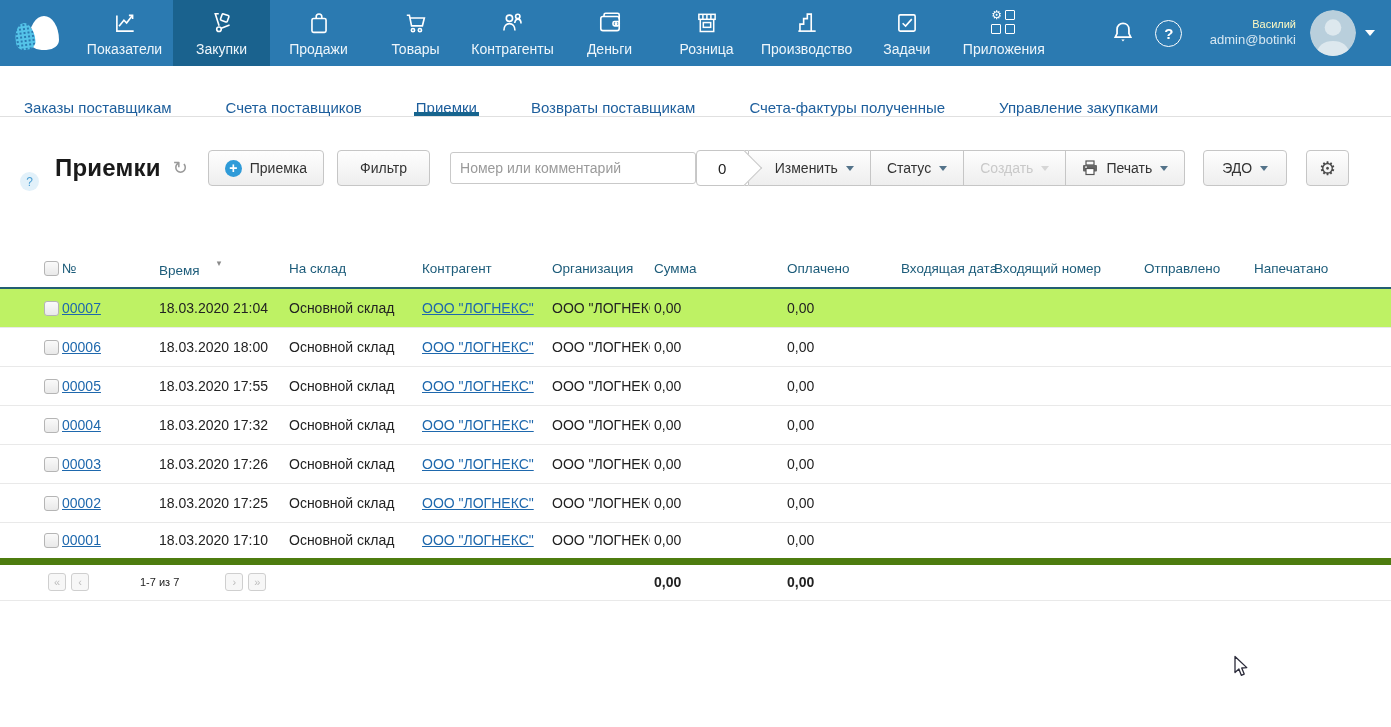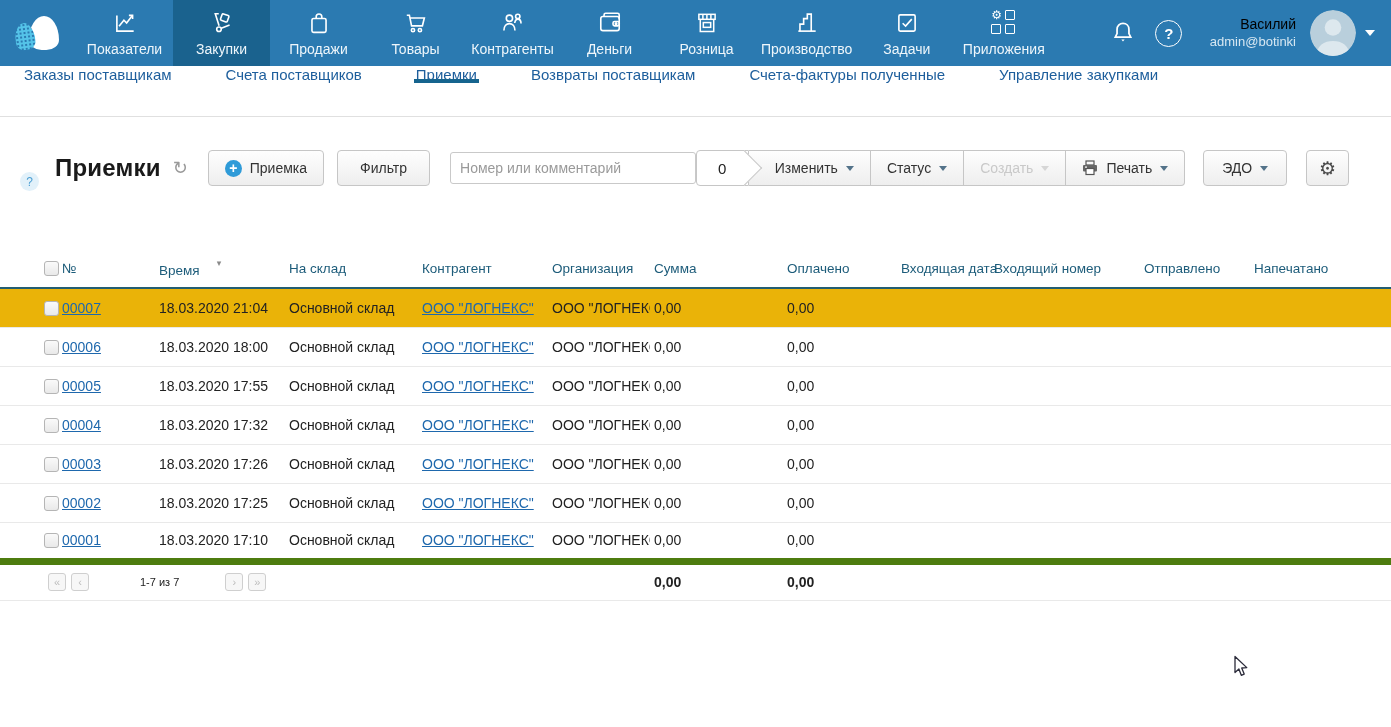--- a/index.html
+++ b/index.html
@@ -44,32 +44,32 @@
   .apps-grid .gear-cell { font-size: 12px; line-height: 10px; color:#fff; }
 
   .topnav-right { margin-left: auto; display: flex; align-items: center; padding-right: 16px; }
   .icon-btn { width: 46px; display: flex; align-items: center; justify-content: center; cursor: pointer; }
   .help-circle {
     width: 27px; height: 27px; border: 1.8px solid #fff; border-radius: 50%;
     display: flex; align-items: center; justify-content: center;
     font-size: 15px; font-weight: bold; color: #fff; cursor: pointer;
   }
   .user-block { text-align: right; margin: 0 14px 0 18px; cursor: pointer; line-height: 1.25; }
-  .user-name { font-size: 14px; color: #000000; }
+  .user-name { font-size: 11px; color: #fef9c3; }
   .user-email { font-size: 13px; color: #d6e7f2; }
   .avatar { width: 46px; height: 46px; border-radius: 50%; overflow: hidden; cursor: pointer; flex: none; }
   .caret-down-white {
     width: 0; height: 0; border-left: 5px solid transparent; border-right: 5px solid transparent;
     border-top: 6px solid #ffffff; margin-left: 9px; cursor: pointer;
   }
 
   
   .subnav {
     height: 51px; border-bottom: 1px solid #e0e0e0; background: #fff;
-    display: flex; align-items: flex-start; padding-left: 24px;
+    display: flex; align-items: flex-end; padding-left: 24px;
   }
   .subnav-item {
     display: flex; align-items: center; margin-right: 54px;
     font-size: 15px; color: #1d5e9c; cursor: pointer; position: relative; white-space: nowrap;
   }
   .subnav-item.active::after {
     content: ""; position: absolute; left: -2px; right: -2px; bottom: 0; height: 4px;
     background: #16648e;
   }
 
@@ -138,21 +138,21 @@
     font-size: 13.5px; padding: 6px 4px 9px; border-bottom: 2px solid #235e72;
     overflow: visible; cursor: pointer;
   }
   .doc-table th.num-col, .doc-table td.num-col { padding-left: 0; }
   .doc-table .r { text-align: left; }
   .doc-table td {
     height: 39px; padding: 0 4px; border-bottom: 1px solid #e9e9e9;
     color: #222; white-space: nowrap; overflow: hidden;
   }
   .doc-table td.check-col, .doc-table th.check-col { padding-left: 44px; }
-  tr.highlighted td { background: #eab308; }
+  tr.highlighted td { background: #bef264; }
   tbody tr:last-child td { border-bottom: 7px solid #4d7c0f; }
   a.doc-link { color: #1e68ad; text-decoration: underline; cursor: pointer; }
   .checkbox {
     display: inline-block; width: 15px; height: 15px;
     background: linear-gradient(#fafafa, #e9e9e9);
     border: 1px solid #b5b5b5; border-radius: 3px; vertical-align: middle; cursor: pointer;
   }
   .sort-caret { font-size: 9px; color: #8a8a8a; vertical-align: 9px; margin-left: 17px; }
 
   tfoot td { height: 34px; padding: 0 4px; color: #111; }

